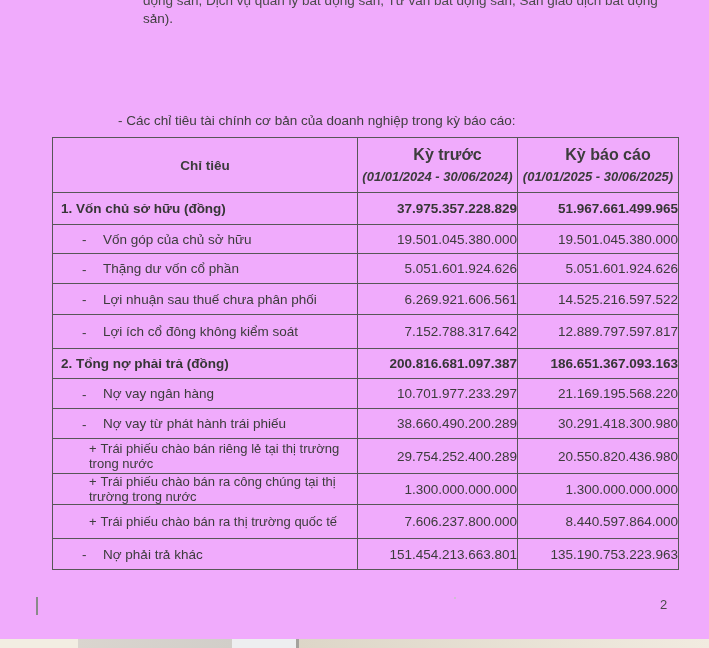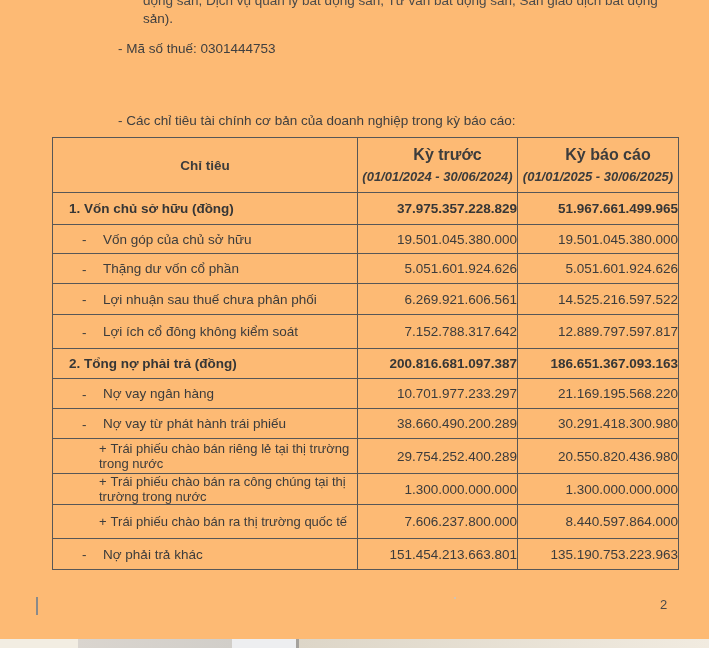--- a/index.html
+++ b/index.html
@@ -4,21 +4,21 @@
 <style>
   * { margin: 0; padding: 0; box-sizing: border-box; }
   html, body {
     width: 709px; height: 648px;
     background: #ffffff;
     font-family: "Liberation Sans", sans-serif;
     color: #3d3d3d;
     overflow: hidden;
     position: relative;
   }
-  .doc-page { position: absolute; inset: 0; overflow: hidden; background: #fdba74; }
+  .doc-page { position: absolute; inset: 0; overflow: hidden; background: #f0abfc; }
 
   .textline {
     position: absolute;
     font-size: 13.5px;
     line-height: 16px;
     white-space: nowrap;
     color: #404040;
   }
   .line-clipped-1 { left: 143px; top: -7px; color: #4a4a4a; }
   .line-clipped-2 { left: 143px; top: 11px; }
@@ -45,30 +45,30 @@
   tr.hdr { height: 55px; }
   th.h-criteria { font-weight: bold; text-align: center; font-size: 13.5px; }
   .h-stack { display: flex; flex-direction: column; align-items: center; gap: 5px; }
   .h-title { font-weight: bold; font-size: 16px; margin-left: 20px; }
   .h-range { font-style: italic; font-weight: bold; font-size: 13px; white-space: nowrap; }
 
   td.c-label { position: relative; text-align: left; }
   td.c-num { text-align: right; white-space: nowrap; }
 
   tr.section td { font-weight: bold; color: #363636; }
-  tr.section td.c-label { padding-left: 16px; }
+  tr.section td.c-label { padding-left: 8px; }
 
   tr.dash td.c-label { padding-left: 50px; }
   tr.dash .bullet {
     position: absolute; left: 29px; top: 50%;
     transform: translateY(-50%);
   }
 
   tr.plus td.c-label {
-    padding-left: 46px; padding-right: 3px;
+    padding-left: 36px; padding-right: 3px;
     font-size: 13px; line-height: 15px;
   }
   tr.plus .bullet { margin-right: 4px; }
 
   .page-number {
     position: absolute; left: 660px; top: 597px;
     font-size: 13px; color: #4a4a4a;
   }
   .text-cursor {
     position: absolute; left: 36px; top: 597px;
@@ -90,21 +90,20 @@
   .seg-divider{ width: 3px;   background: #a5a29d; }
   .seg-tan    { flex: 1;      background: linear-gradient(to right, #ddd6c8, #f1ebe0); }
 </style>
 </head>
 <body>
 
 <div class="doc-page">
 
   <div class="textline line-clipped-1">động sản, Dịch vụ quản lý bất động sản, Tư vấn bất động sản, Sàn giao dịch bất động</div>
   <div class="textline line-clipped-2">sản).</div>
-  <div class="textline line-taxcode">- Mã số thuế: 0301444753</div>
   <div class="textline line-caption">- Các chỉ tiêu tài chính cơ bản của doanh nghiệp trong kỳ báo cáo:</div>
 
   <table class="fin">
     <colgroup>
       <col style="width:305px">
         <col style="width:160px">
         <col style="width:161px">
     </colgroup>
     <thead>
       <tr class="hdr">

